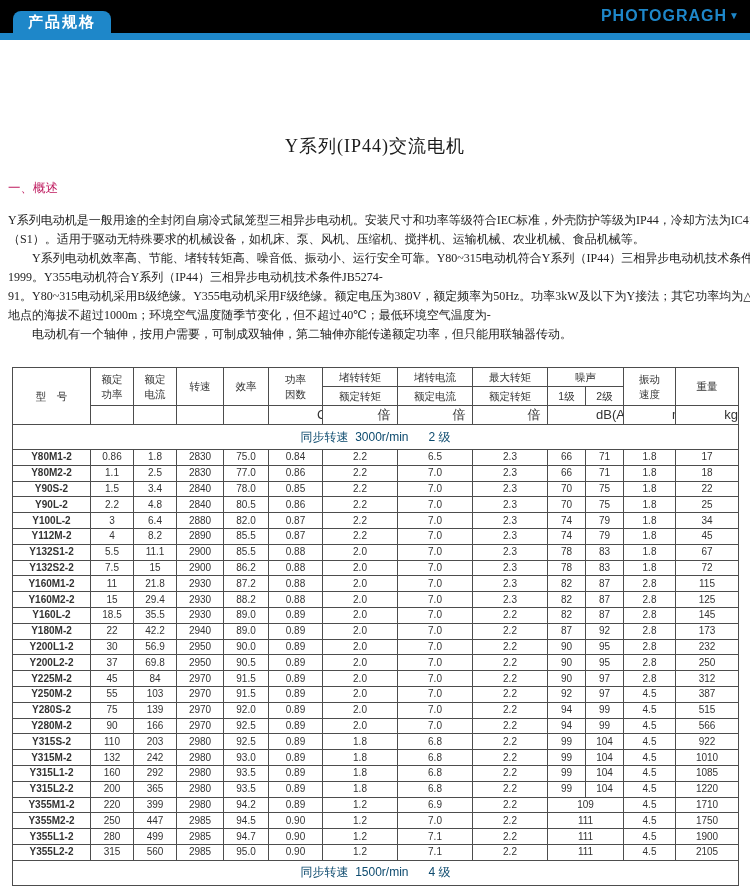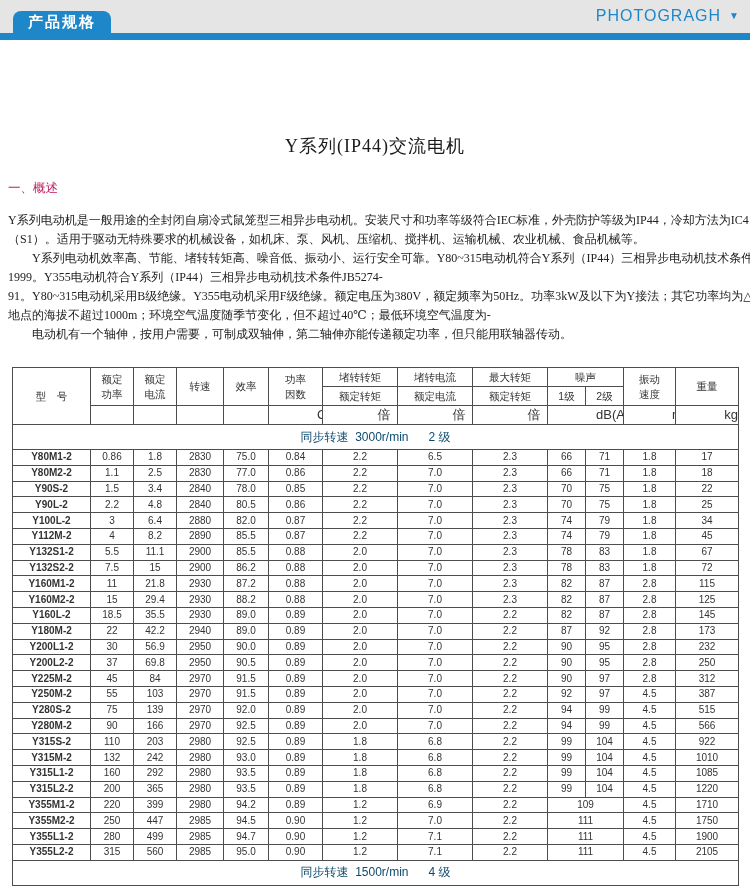--- a/index.html
+++ b/index.html
@@ -2,31 +2,31 @@
 <html><head>
 <meta charset="utf-8">
 <style>
   * { margin:0; padding:0; box-sizing:border-box; }
   html,body { background:#fff; }
   .page {
     position:relative; width:750px; height:895px; background:#ffffff;
     overflow:hidden; font-family:"Liberation Sans","DejaVu Sans",sans-serif; color:#333;
   }
   
-  .top-header { position:relative; height:40px; background:#e5e5e5; }
+  .top-header { position:relative; height:40px; background:#000000; }
   .spec-tab {
     position:absolute; left:13px; top:11px; height:23px; padding:0 15px;
     background:#1e87c9; color:#fff; font-size:15px; font-weight:bold;
     letter-spacing:2px; display:flex; align-items:center;
     border-radius:8px 8px 0 0;
   }
   .header-bar { position:absolute; left:0; right:0; top:33px; height:7px; background:#1e87c9; }
   .photo-link {
     position:absolute; right:10px; top:7px; color:#1e87c9; font-size:16px;
-    letter-spacing:1px; display:flex; align-items:center; gap:8px; cursor:pointer;
+    letter-spacing:1px; display:flex; align-items:center; gap:2px; cursor:pointer;font-weight:bold;
   }
   .photo-link .arrow { font-size:10px; line-height:1; }
   
   .doc-title {
     margin-top:94px; text-align:center; font-size:18px; color:#1a1a1a;
     font-family:"Liberation Serif","DejaVu Serif",serif; letter-spacing:1px;
   }
   .sec-heading {
     margin:22px 0 0 8px; font-size:12.5px; color:#be185d;
     font-family:"Liberation Serif","DejaVu Serif",serif;

